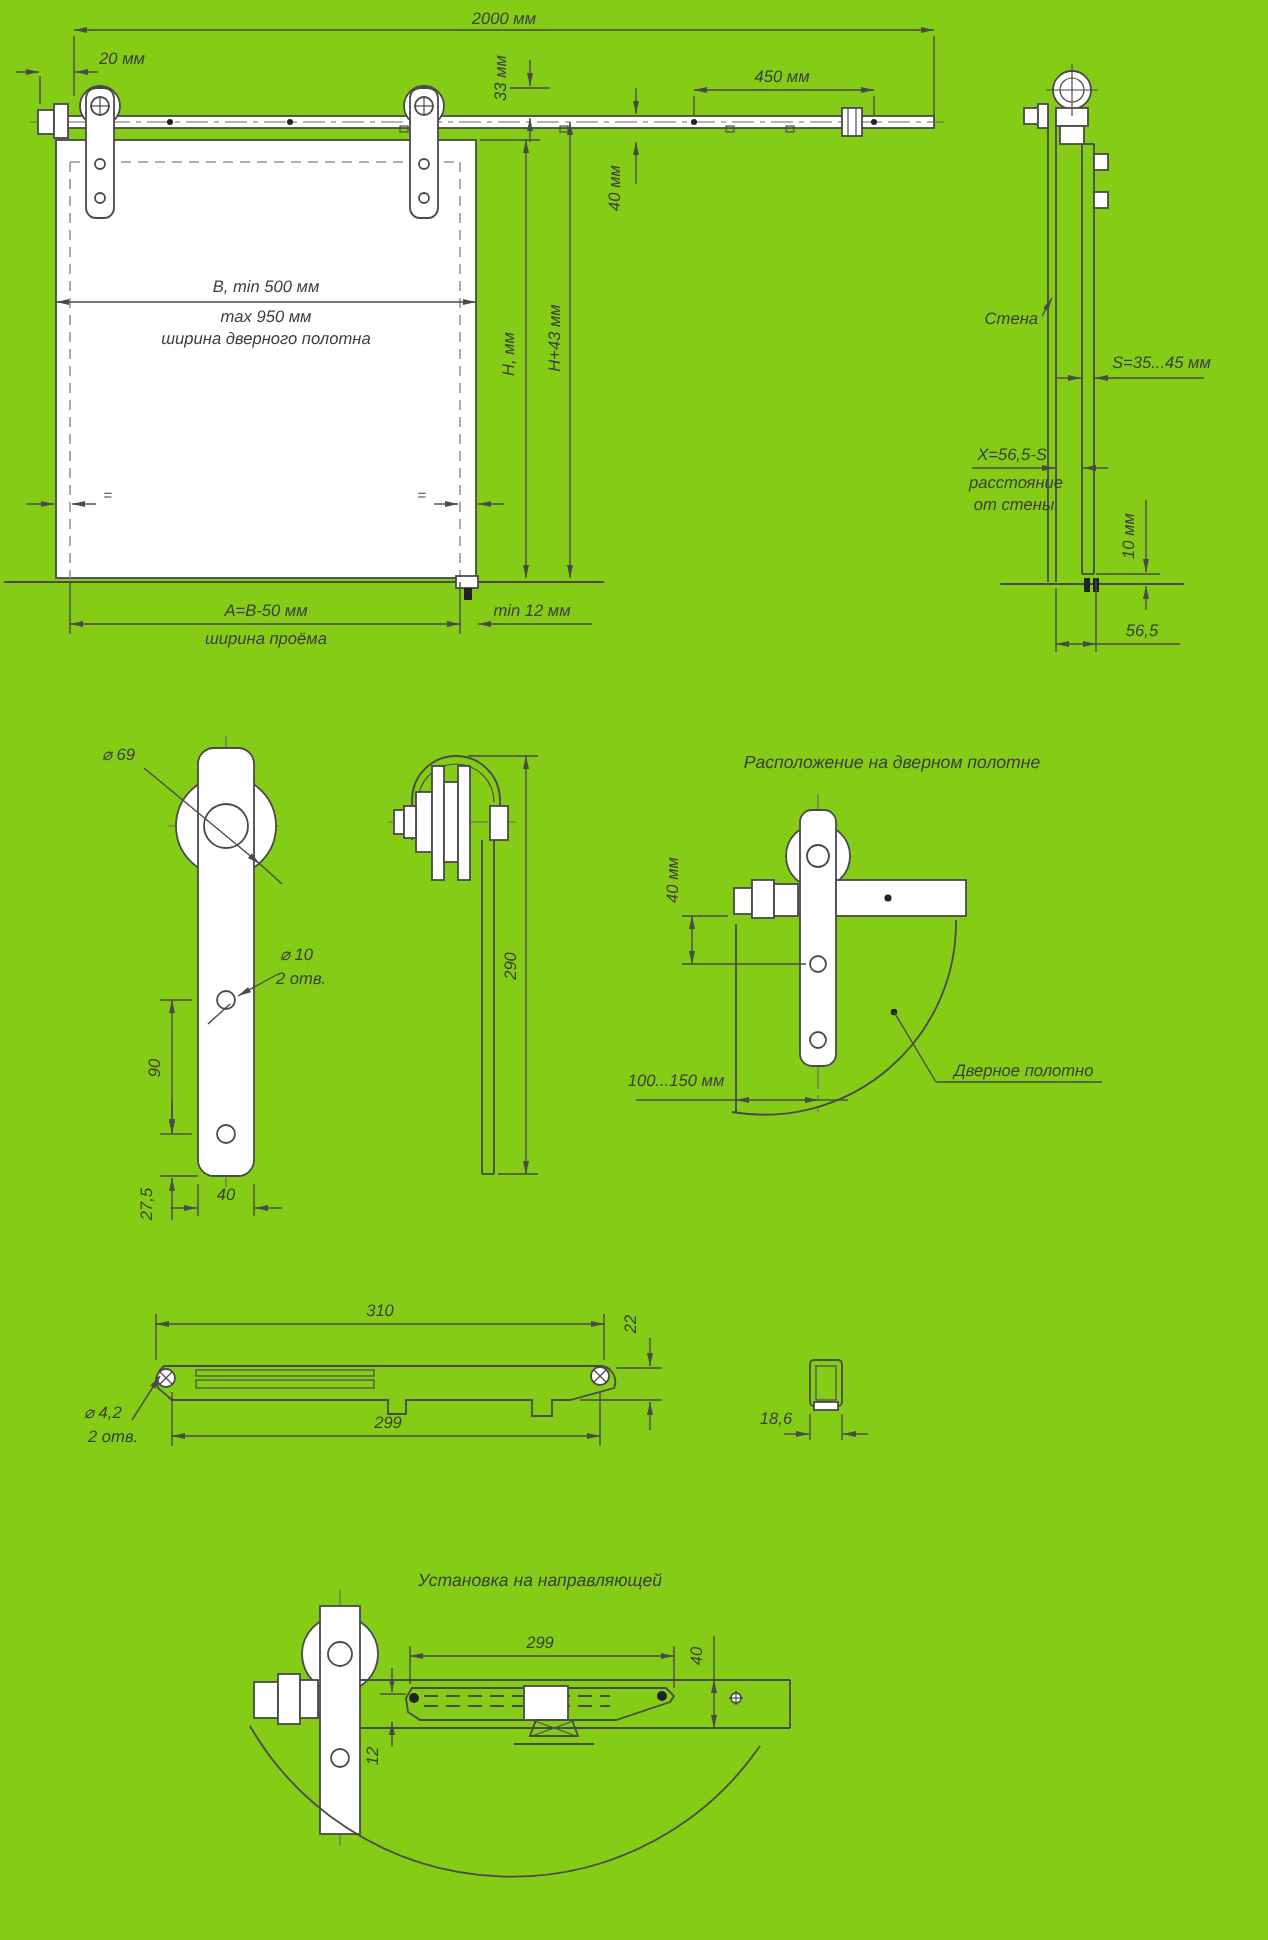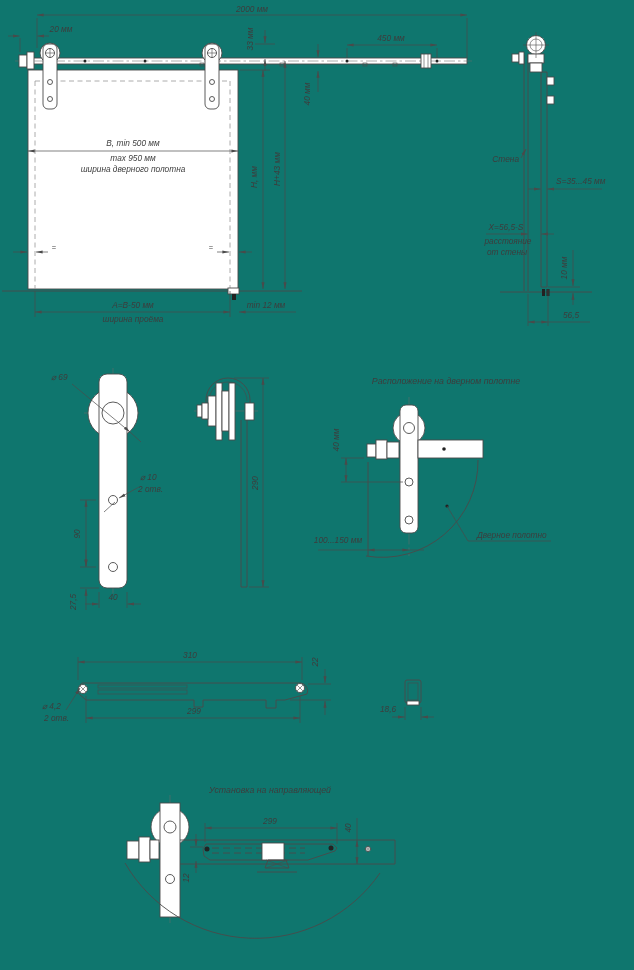--- a/index.html
+++ b/index.html
@@ -1,16 +1,16 @@
 <!DOCTYPE html>
 <html><head>
 <meta charset="utf-8">
 <style>
   html,body{margin:0;padding:0;background:#fff;}
-  #stage{position:relative;width:634px;height:970px;background:#0f766e;overflow:hidden;
+  #stage{position:relative;width:634px;height:970px;background:#84cc16;overflow:hidden;
          font-family:"Liberation Sans",sans-serif;}
   svg text{font:italic 8.3px "Liberation Sans",sans-serif;fill:#3d3d3d;}
   svg text.ttl{font-size:8.8px;}
   svg text.eq{font-size:7.5px;font-style:normal;}
   .ln{stroke:#4a4a4a;stroke-width:0.9;fill:none;}
   .thin{stroke:#4a4a4a;stroke-width:0.6;fill:none;}
   .dim{stroke:#4a4a4a;stroke-width:0.7;fill:none;}
   .fillw{fill:#fff;stroke:#4a4a4a;stroke-width:0.9;}
   .cl{stroke:#6a6a6a;stroke-width:0.55;stroke-dasharray:11 3 2.5 3;fill:none;}
   .dash{stroke:#979797;stroke-width:0.8;stroke-dasharray:5 3.5;fill:none;}

